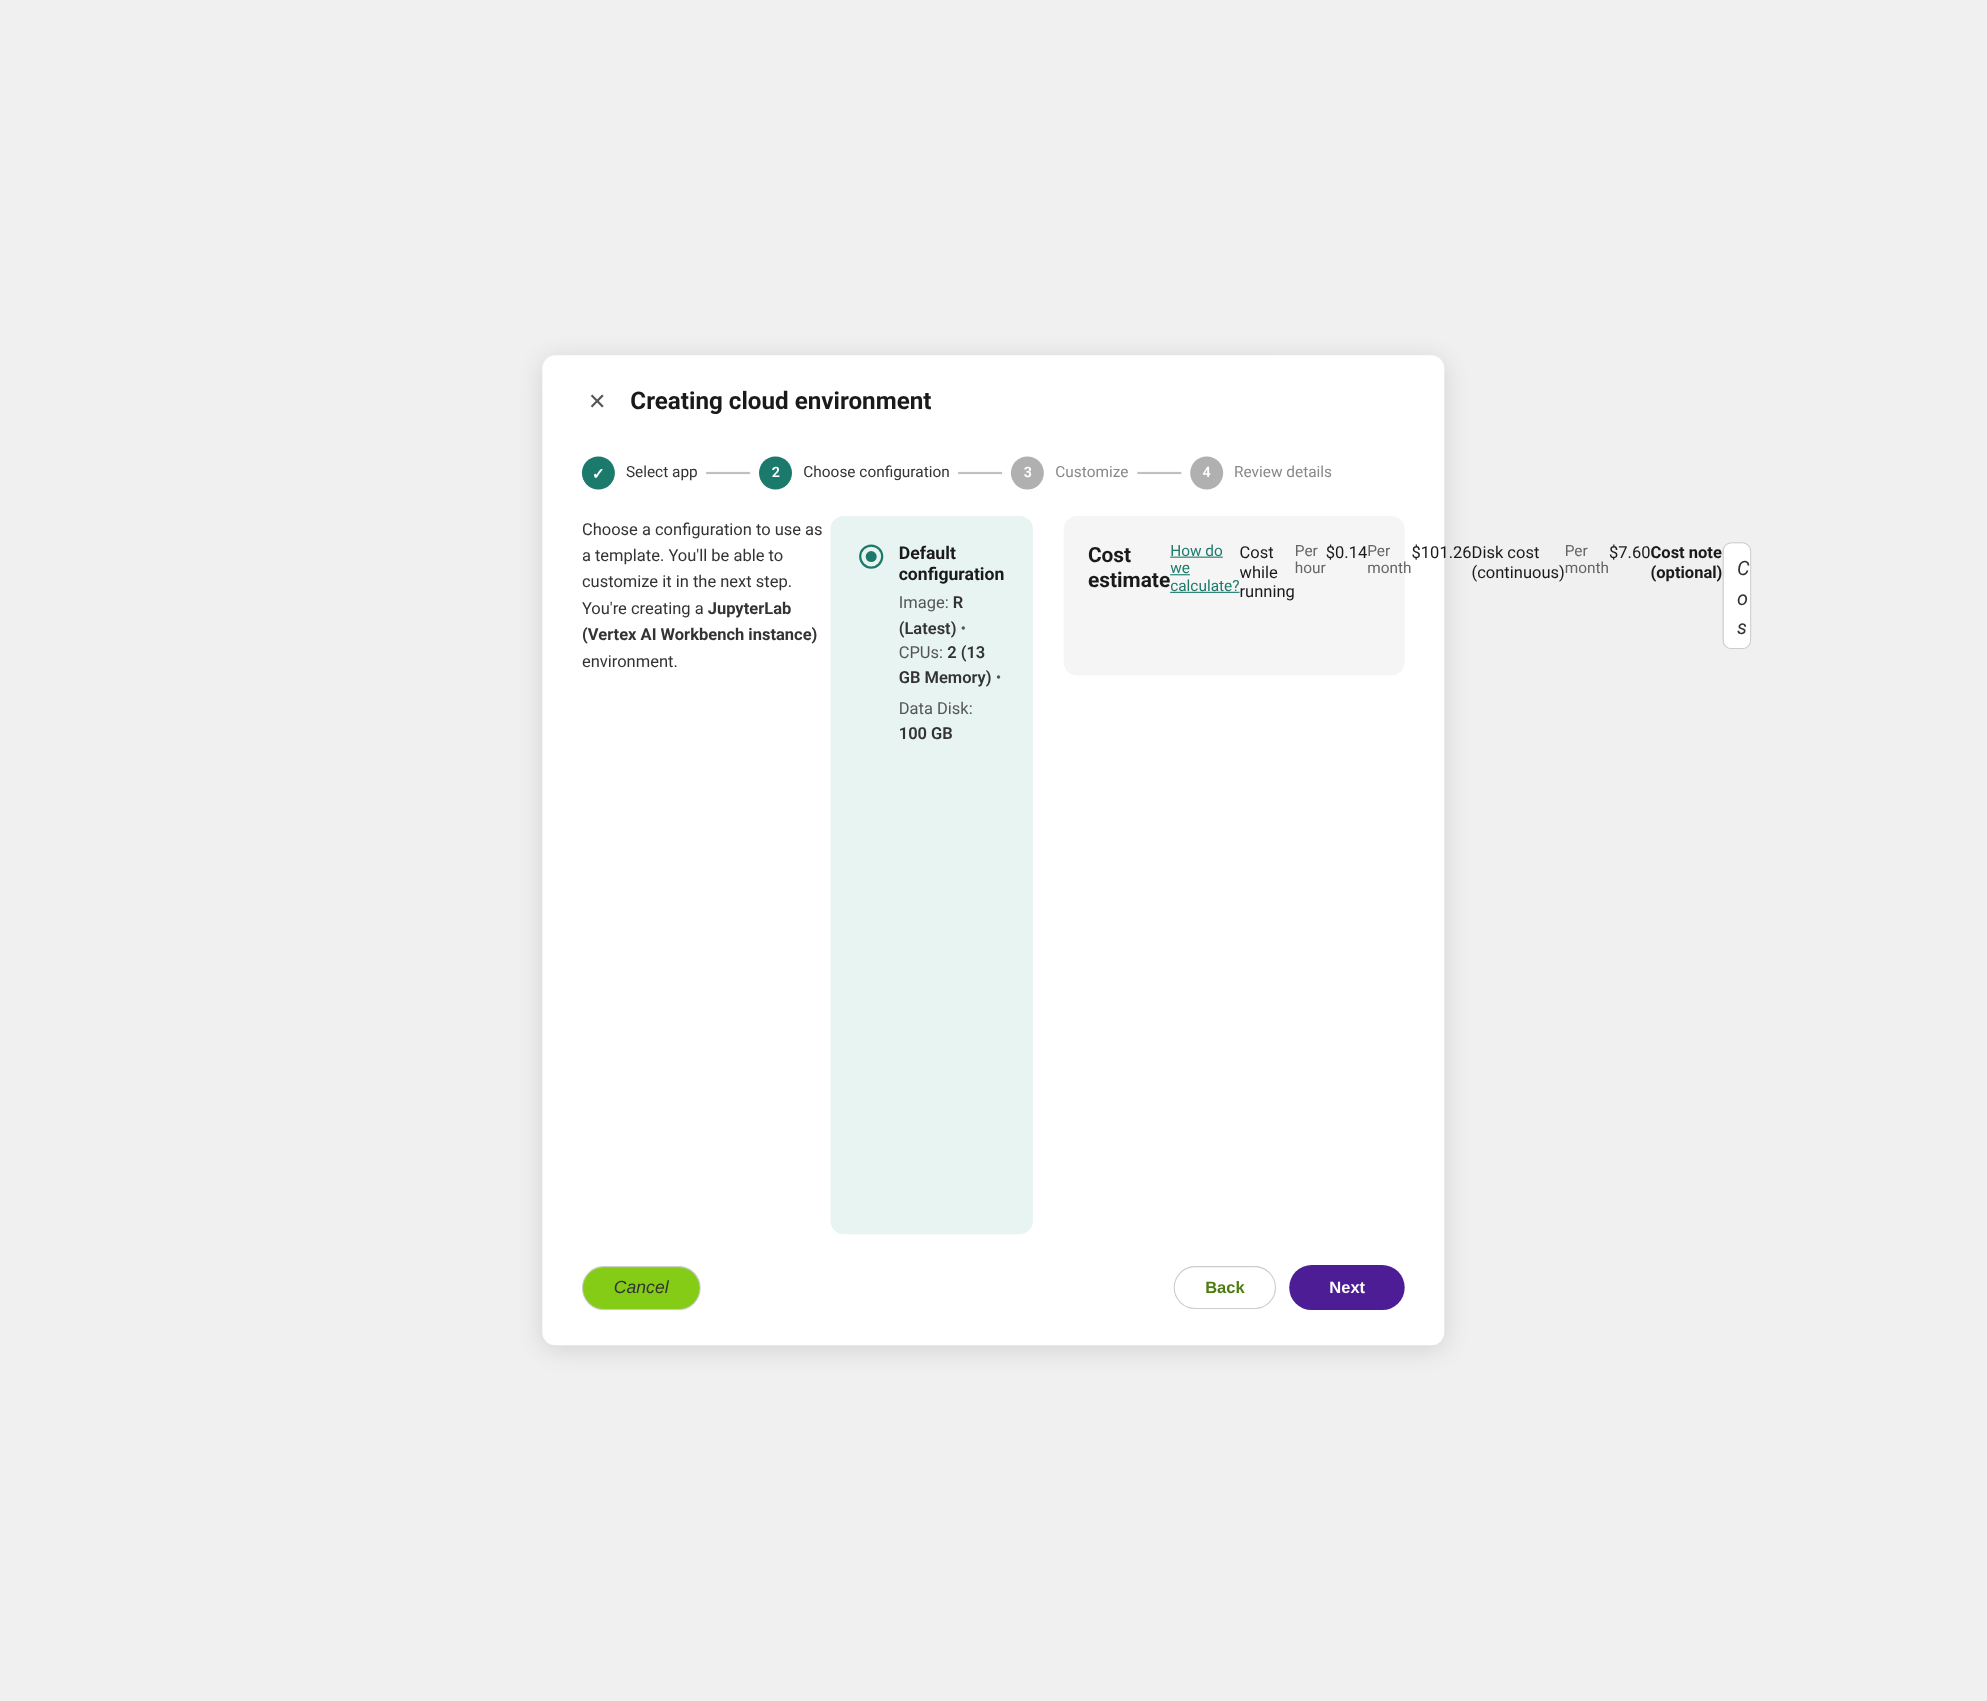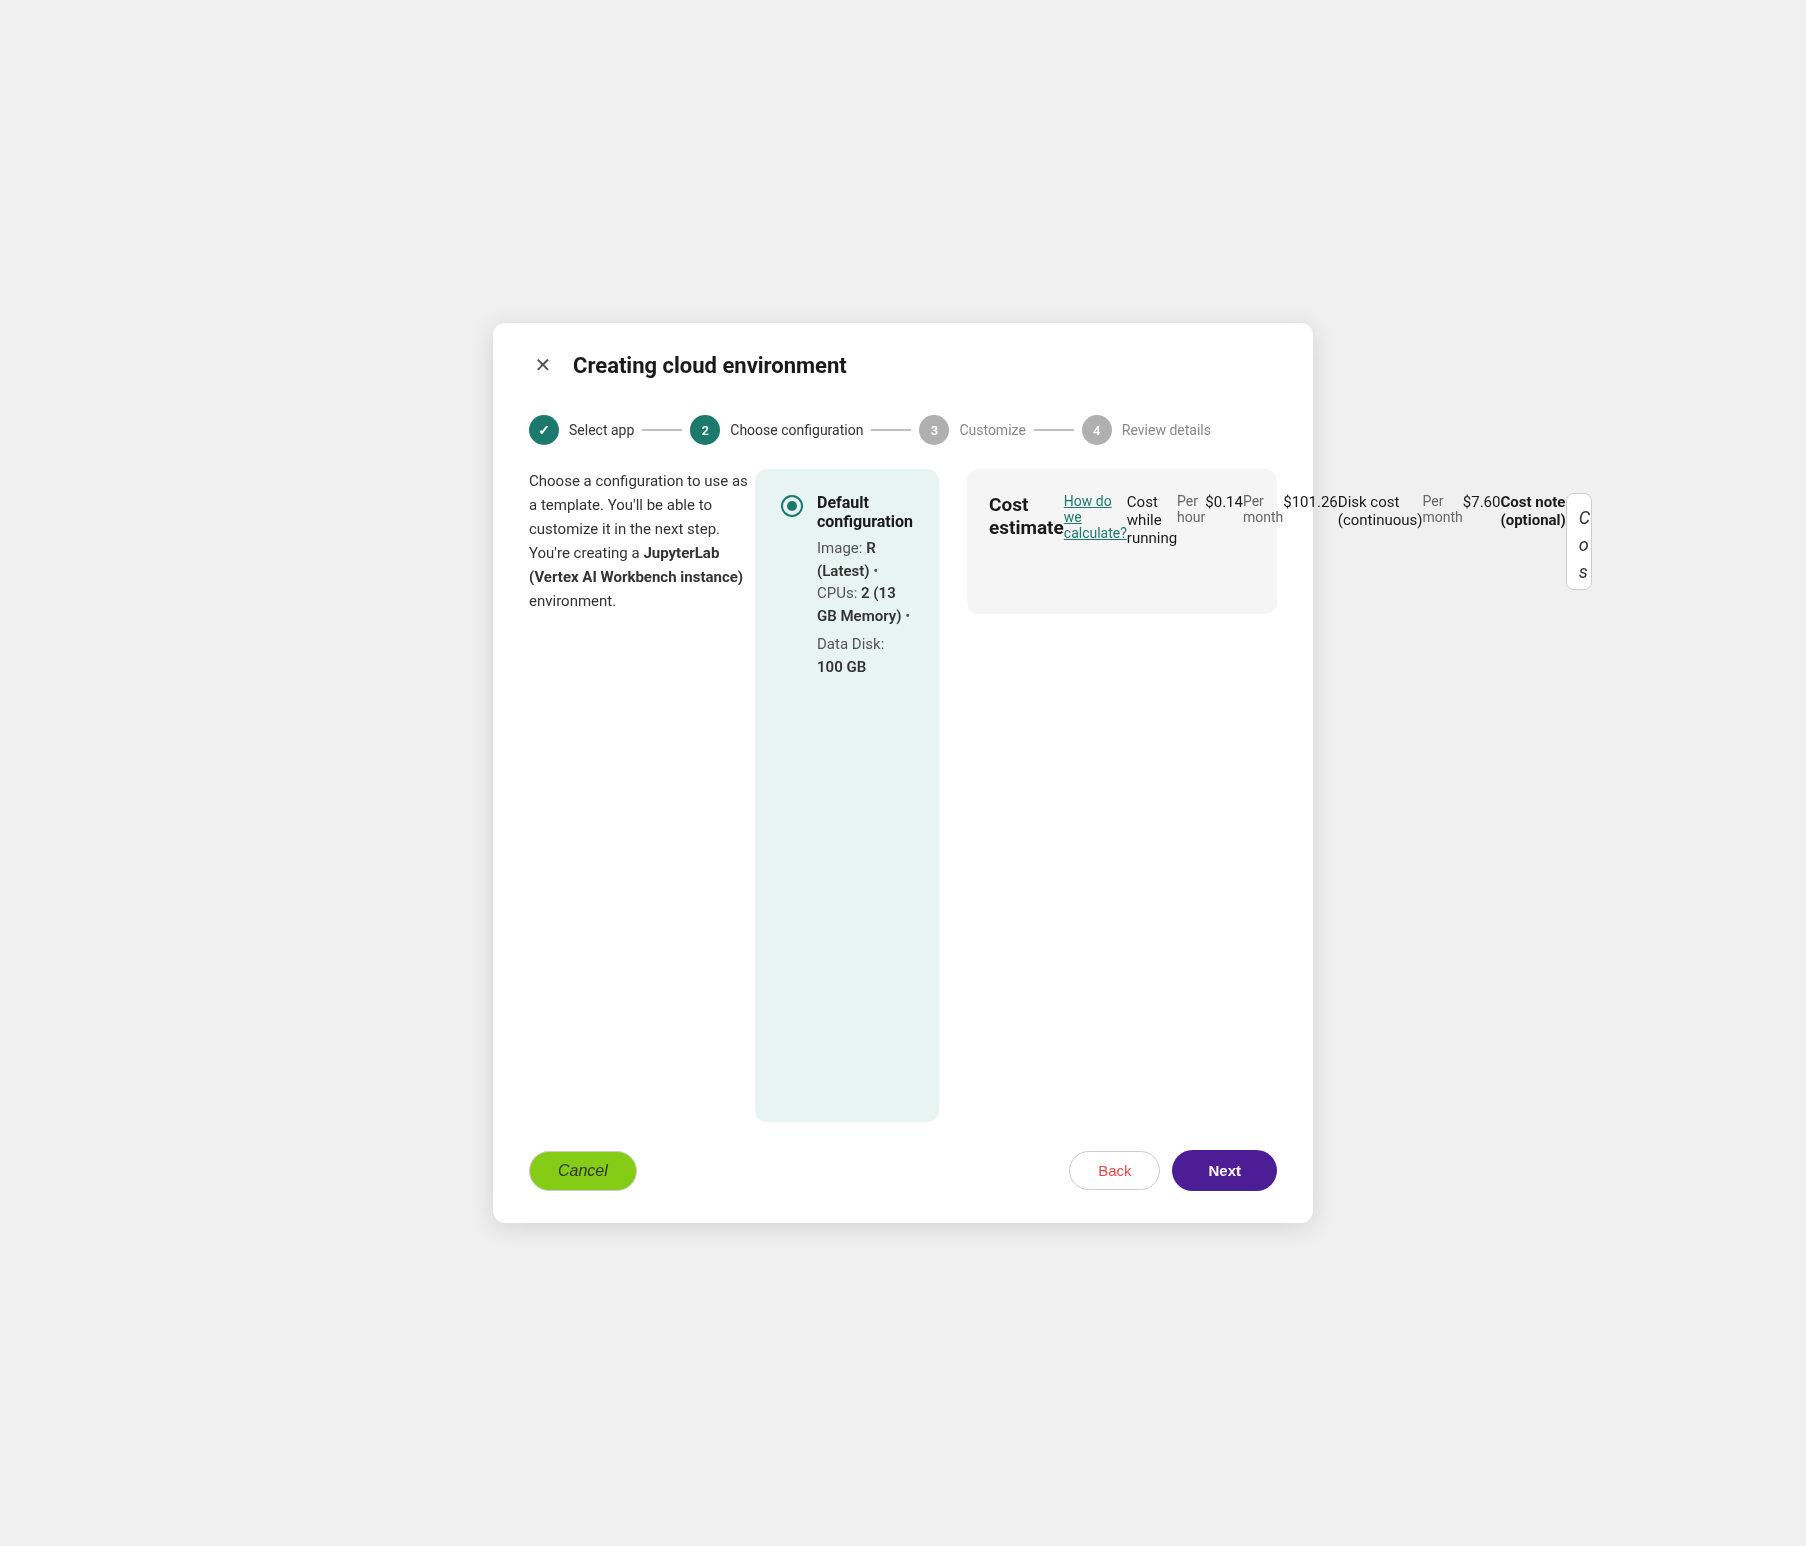--- a/index.html
+++ b/index.html
@@ -264,22 +264,22 @@
       gap: 12px;
       align-items: center;
     }
     .btn-back {
       background: white;
       border: 1.5px solid #ccc;
       border-radius: 24px;
       padding: 10px 28px;
       font-size: 15px;
       cursor: pointer;
-      color: #ef4444;
-      font-weight: 400;
+      color: #4d7c0f;
+      font-weight: 700;
     }
     .btn-next {
       background: #4c1d95;
       border: none;
       border-radius: 24px;
       padding: 12px 36px;
       font-size: 15px;
       cursor: pointer;
       color: white;
       font-weight: 600;

